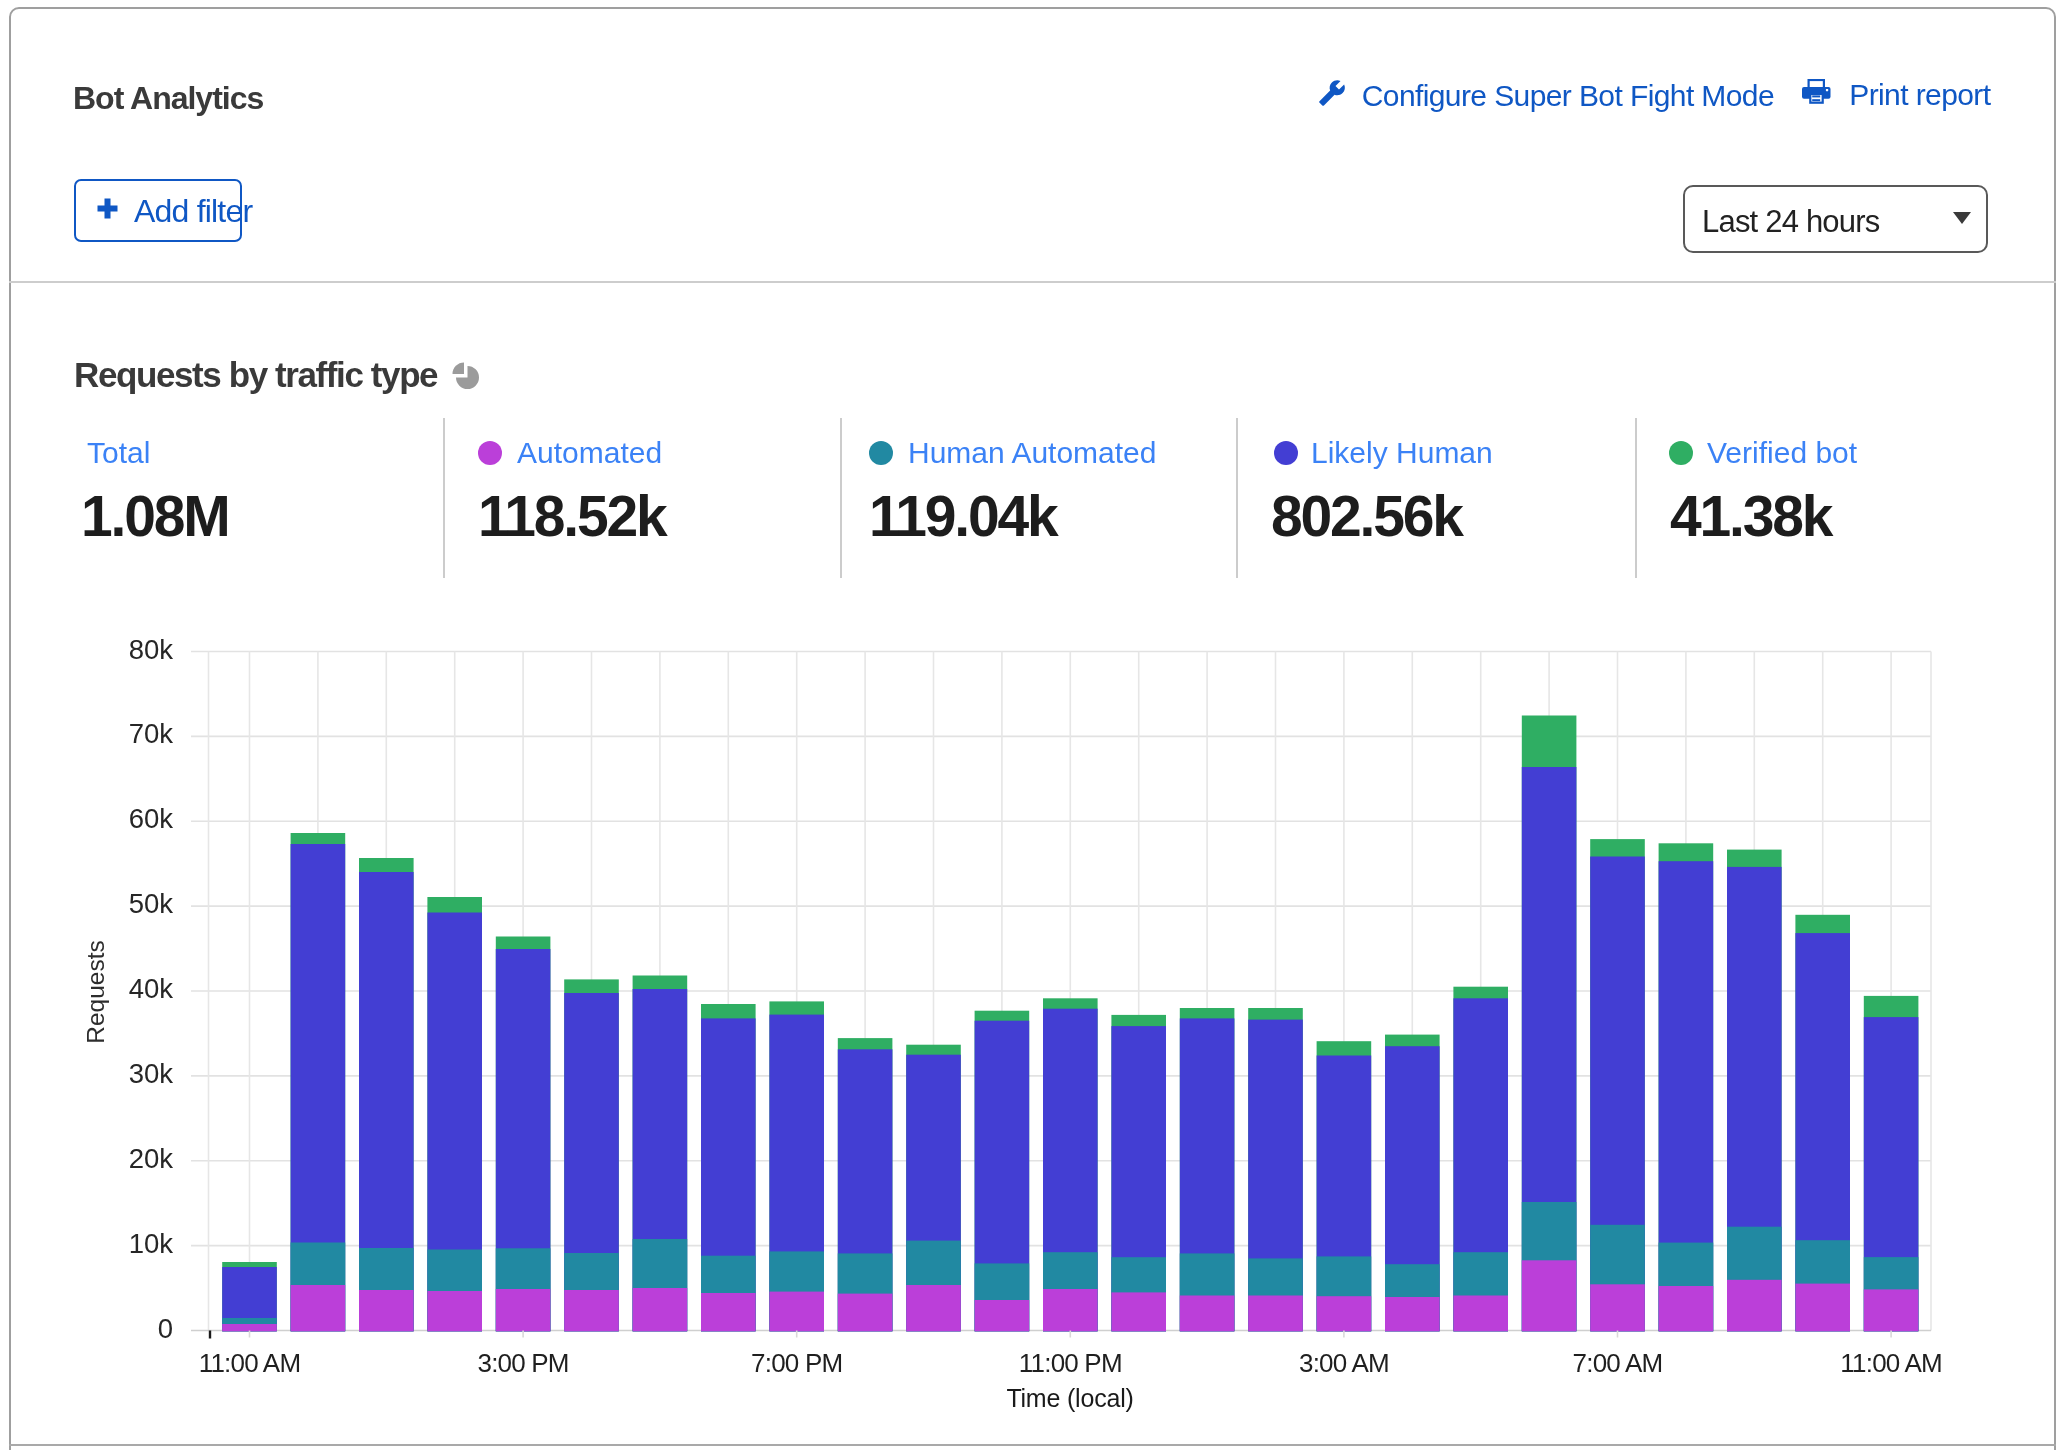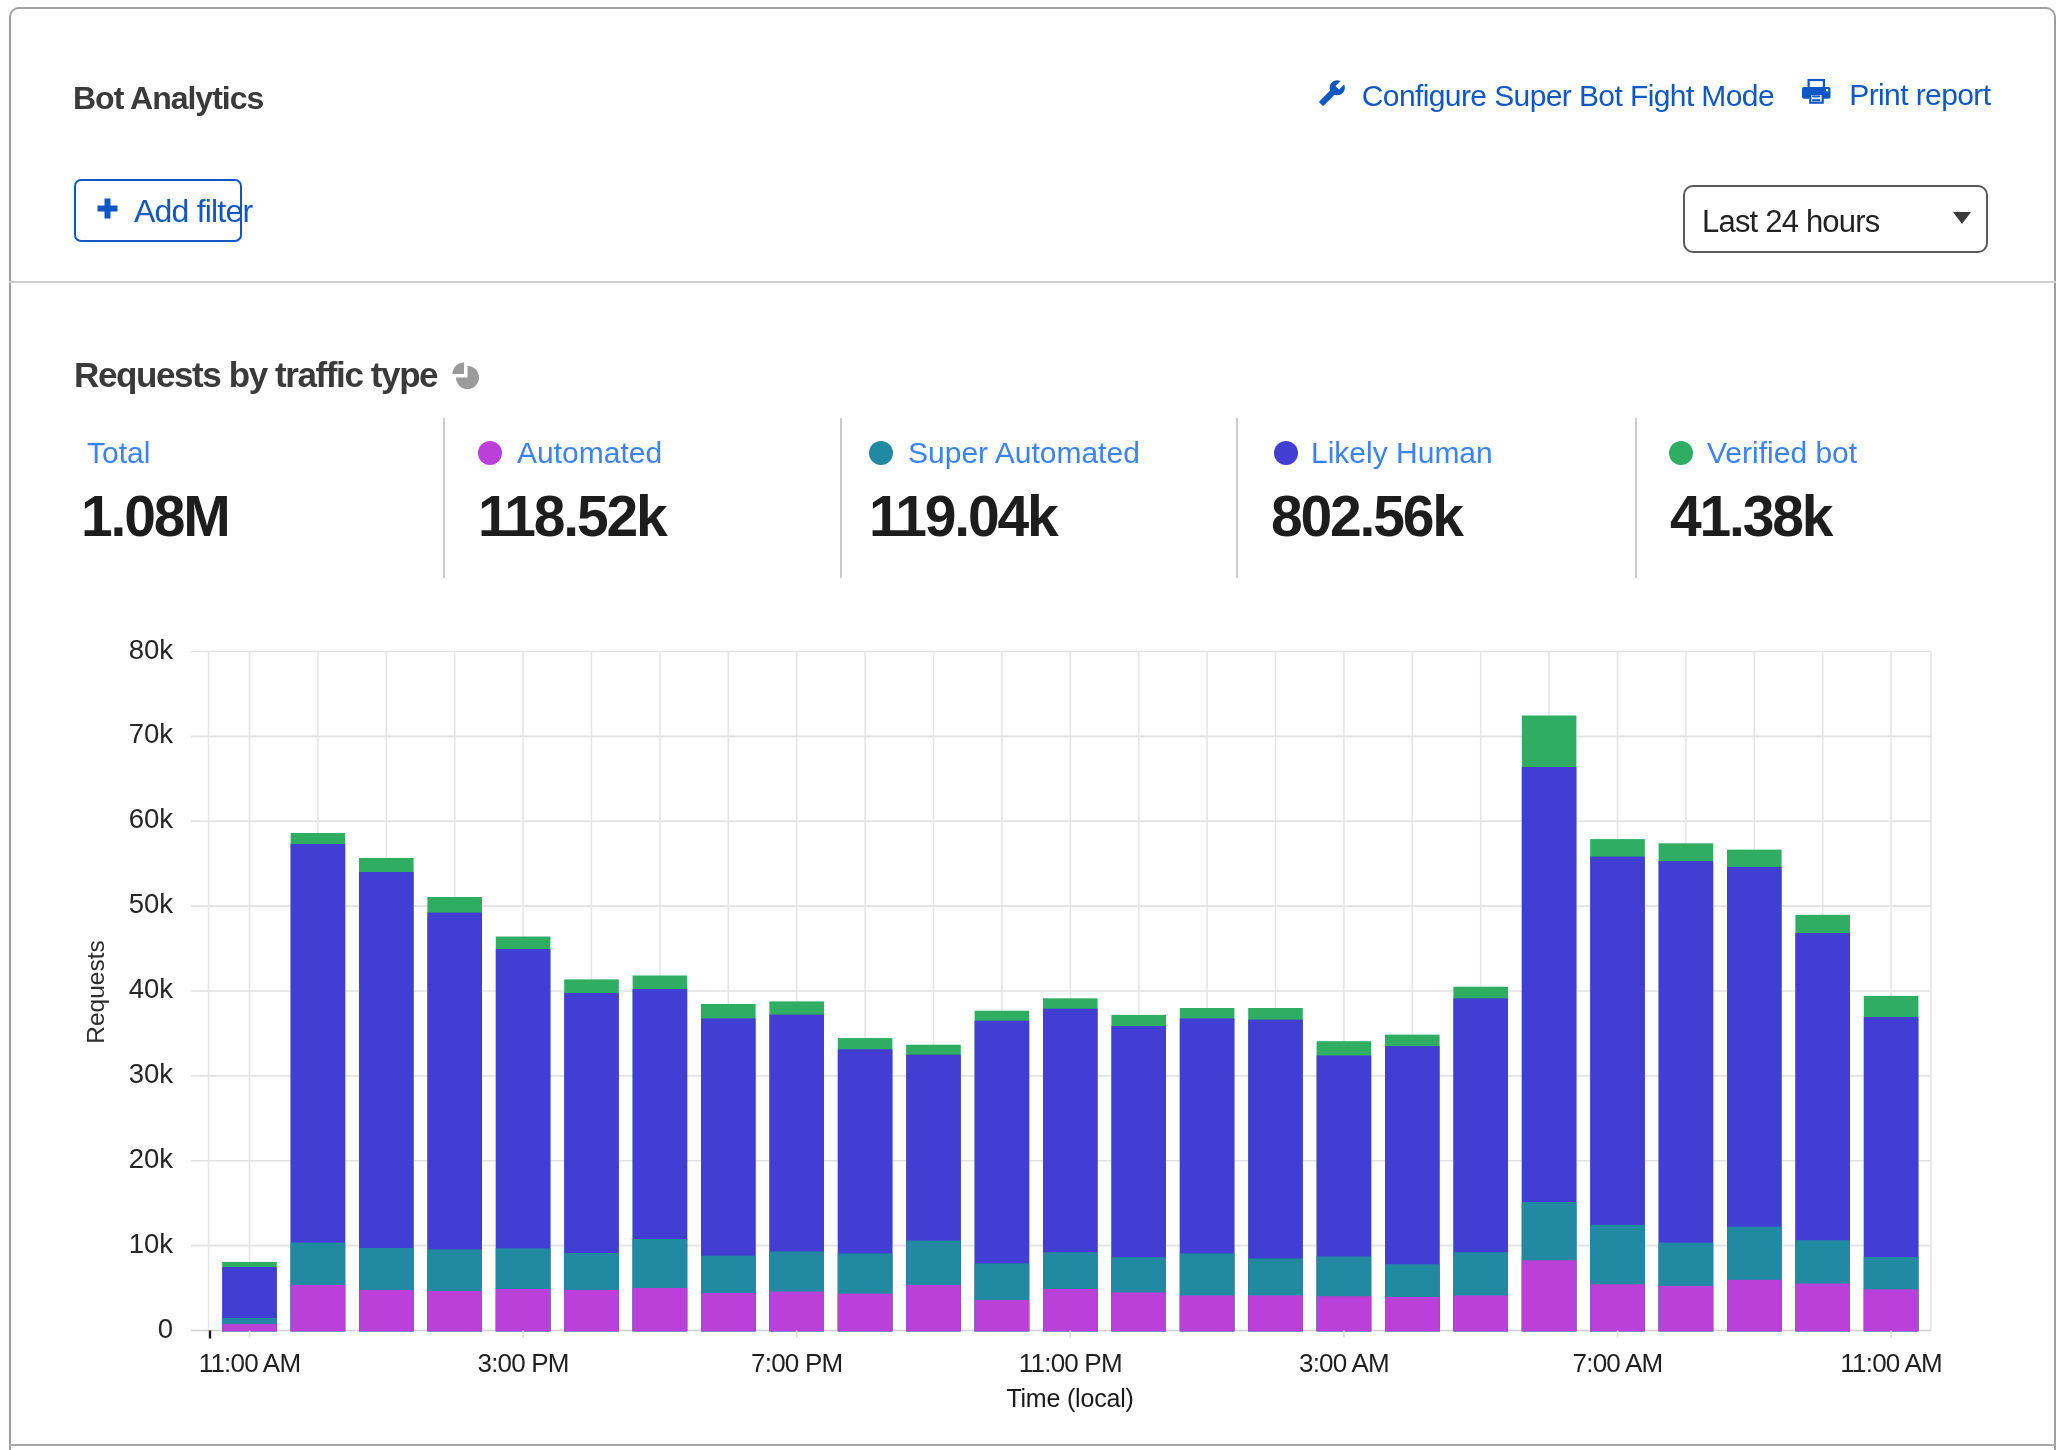--- a/index.html
+++ b/index.html
@@ -58,21 +58,21 @@
   <path fill="#9b9b9b" d="M14 2.5 A 11.5 11.5 0 0 0 2.5 14 L 14 14 Z"></path>
 </svg>
 <div class="leglab" style="left:87px">Total</div>
 <div class="legval" style="left:81px">1.08M</div>
 <div class="vdiv" style="left:443px"></div>
 <div class="dot" style="left:478px;background:#bb3fd9"></div>
 <div class="leglab" style="left:517px">Automated</div>
 <div class="legval" style="left:478px">118.52k</div>
 <div class="vdiv" style="left:840px"></div>
 <div class="dot" style="left:869px;background:#2189a2"></div>
-<div class="leglab" style="left:908px">Super Automated</div>
+<div class="leglab" style="left:908px">Human Automated</div>
 <div class="legval" style="left:869px">119.04k</div>
 <div class="vdiv" style="left:1236px"></div>
 <div class="dot" style="left:1274px;background:#433ed3"></div>
 <div class="leglab" style="left:1311px">Likely Human</div>
 <div class="legval" style="left:1271px">802.56k</div>
 <div class="vdiv" style="left:1635px"></div>
 <div class="dot" style="left:1669px;background:#2fae63"></div>
 <div class="leglab" style="left:1707px">Verified bot</div>
 <div class="legval" style="left:1670px">41.38k</div>
 <svg style="position:absolute;left:0;top:600px;width:2062px;height:850px" viewBox="0 600 2062 850" xmlns="http://www.w3.org/2000/svg">

